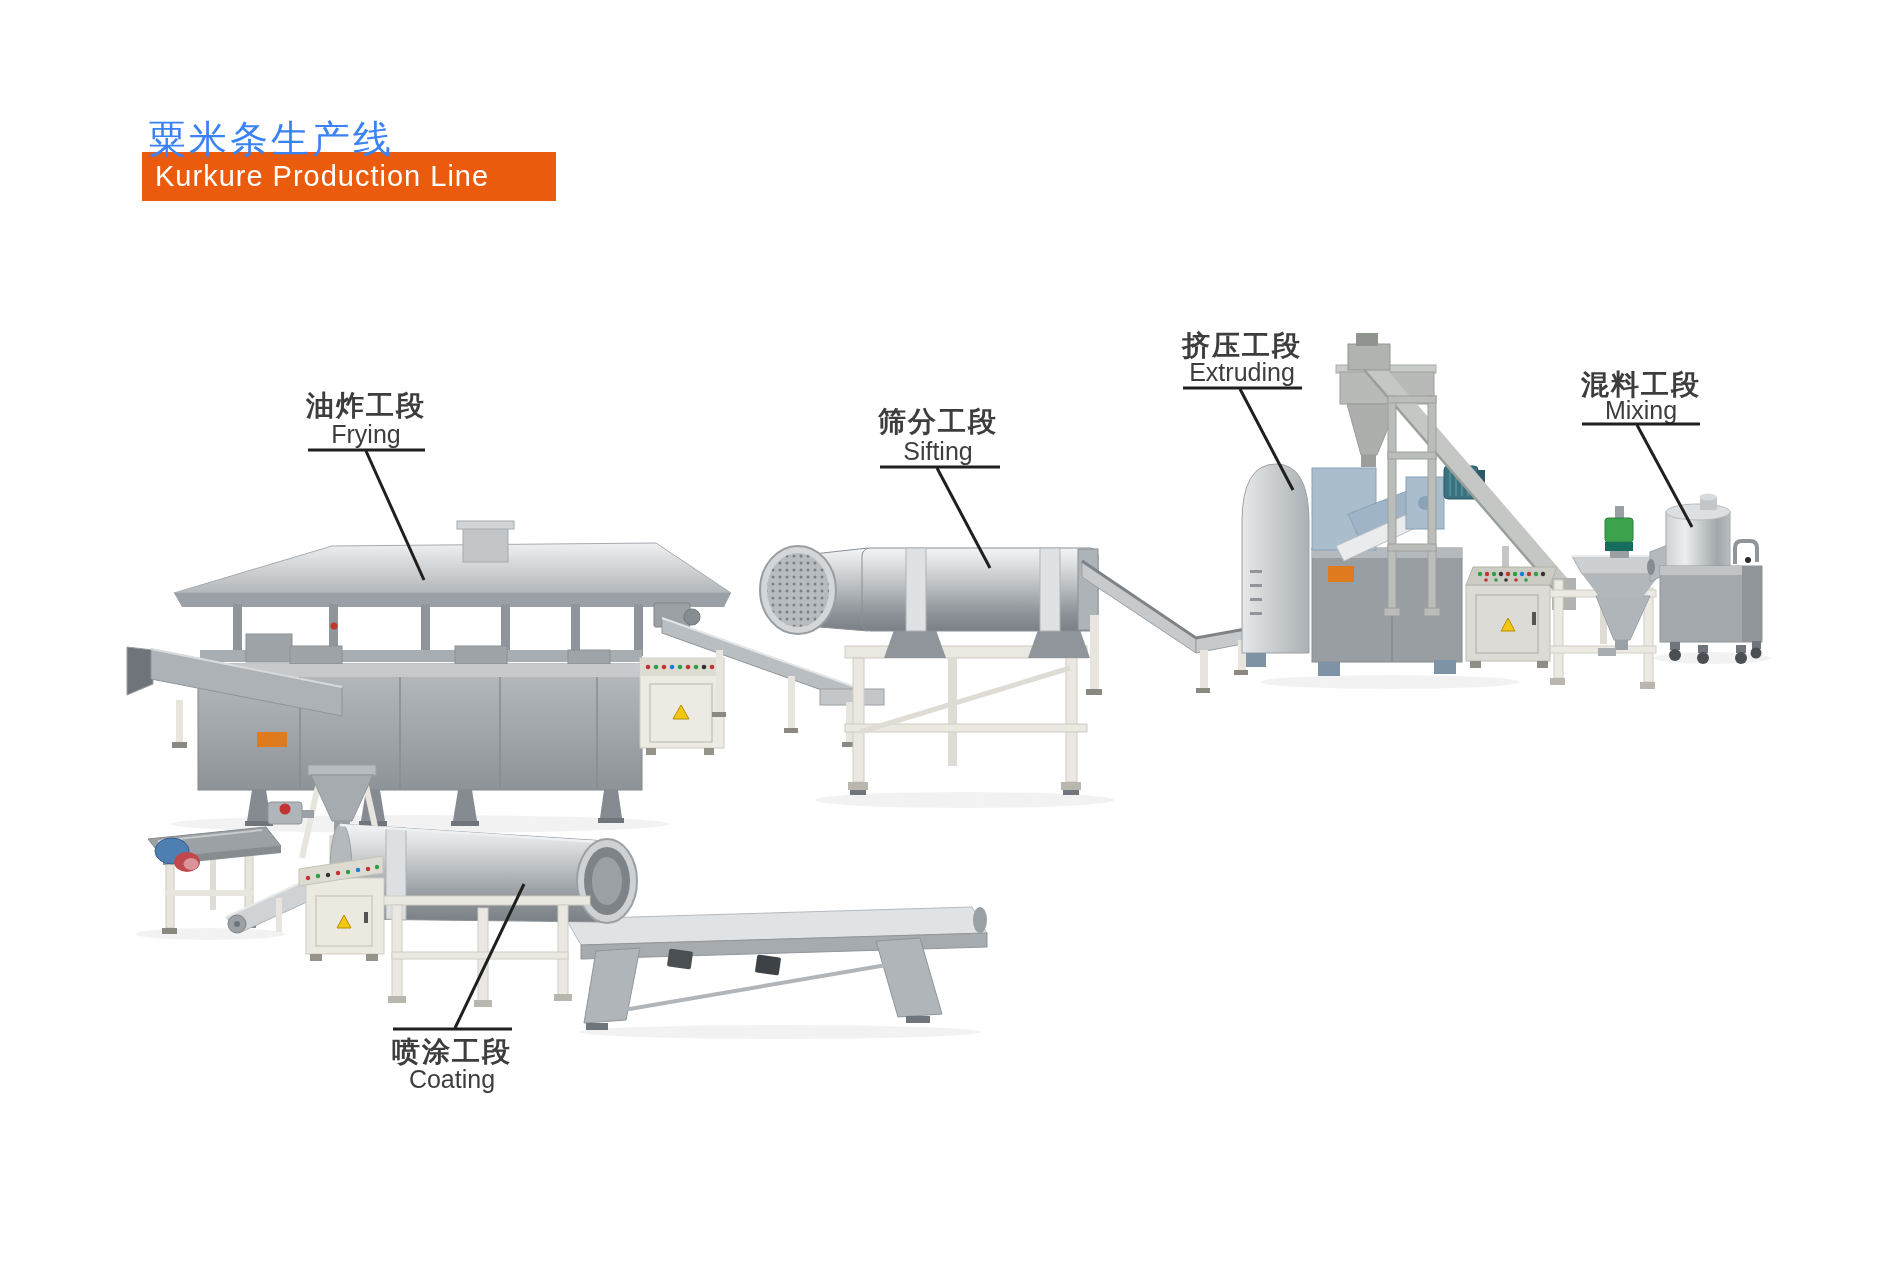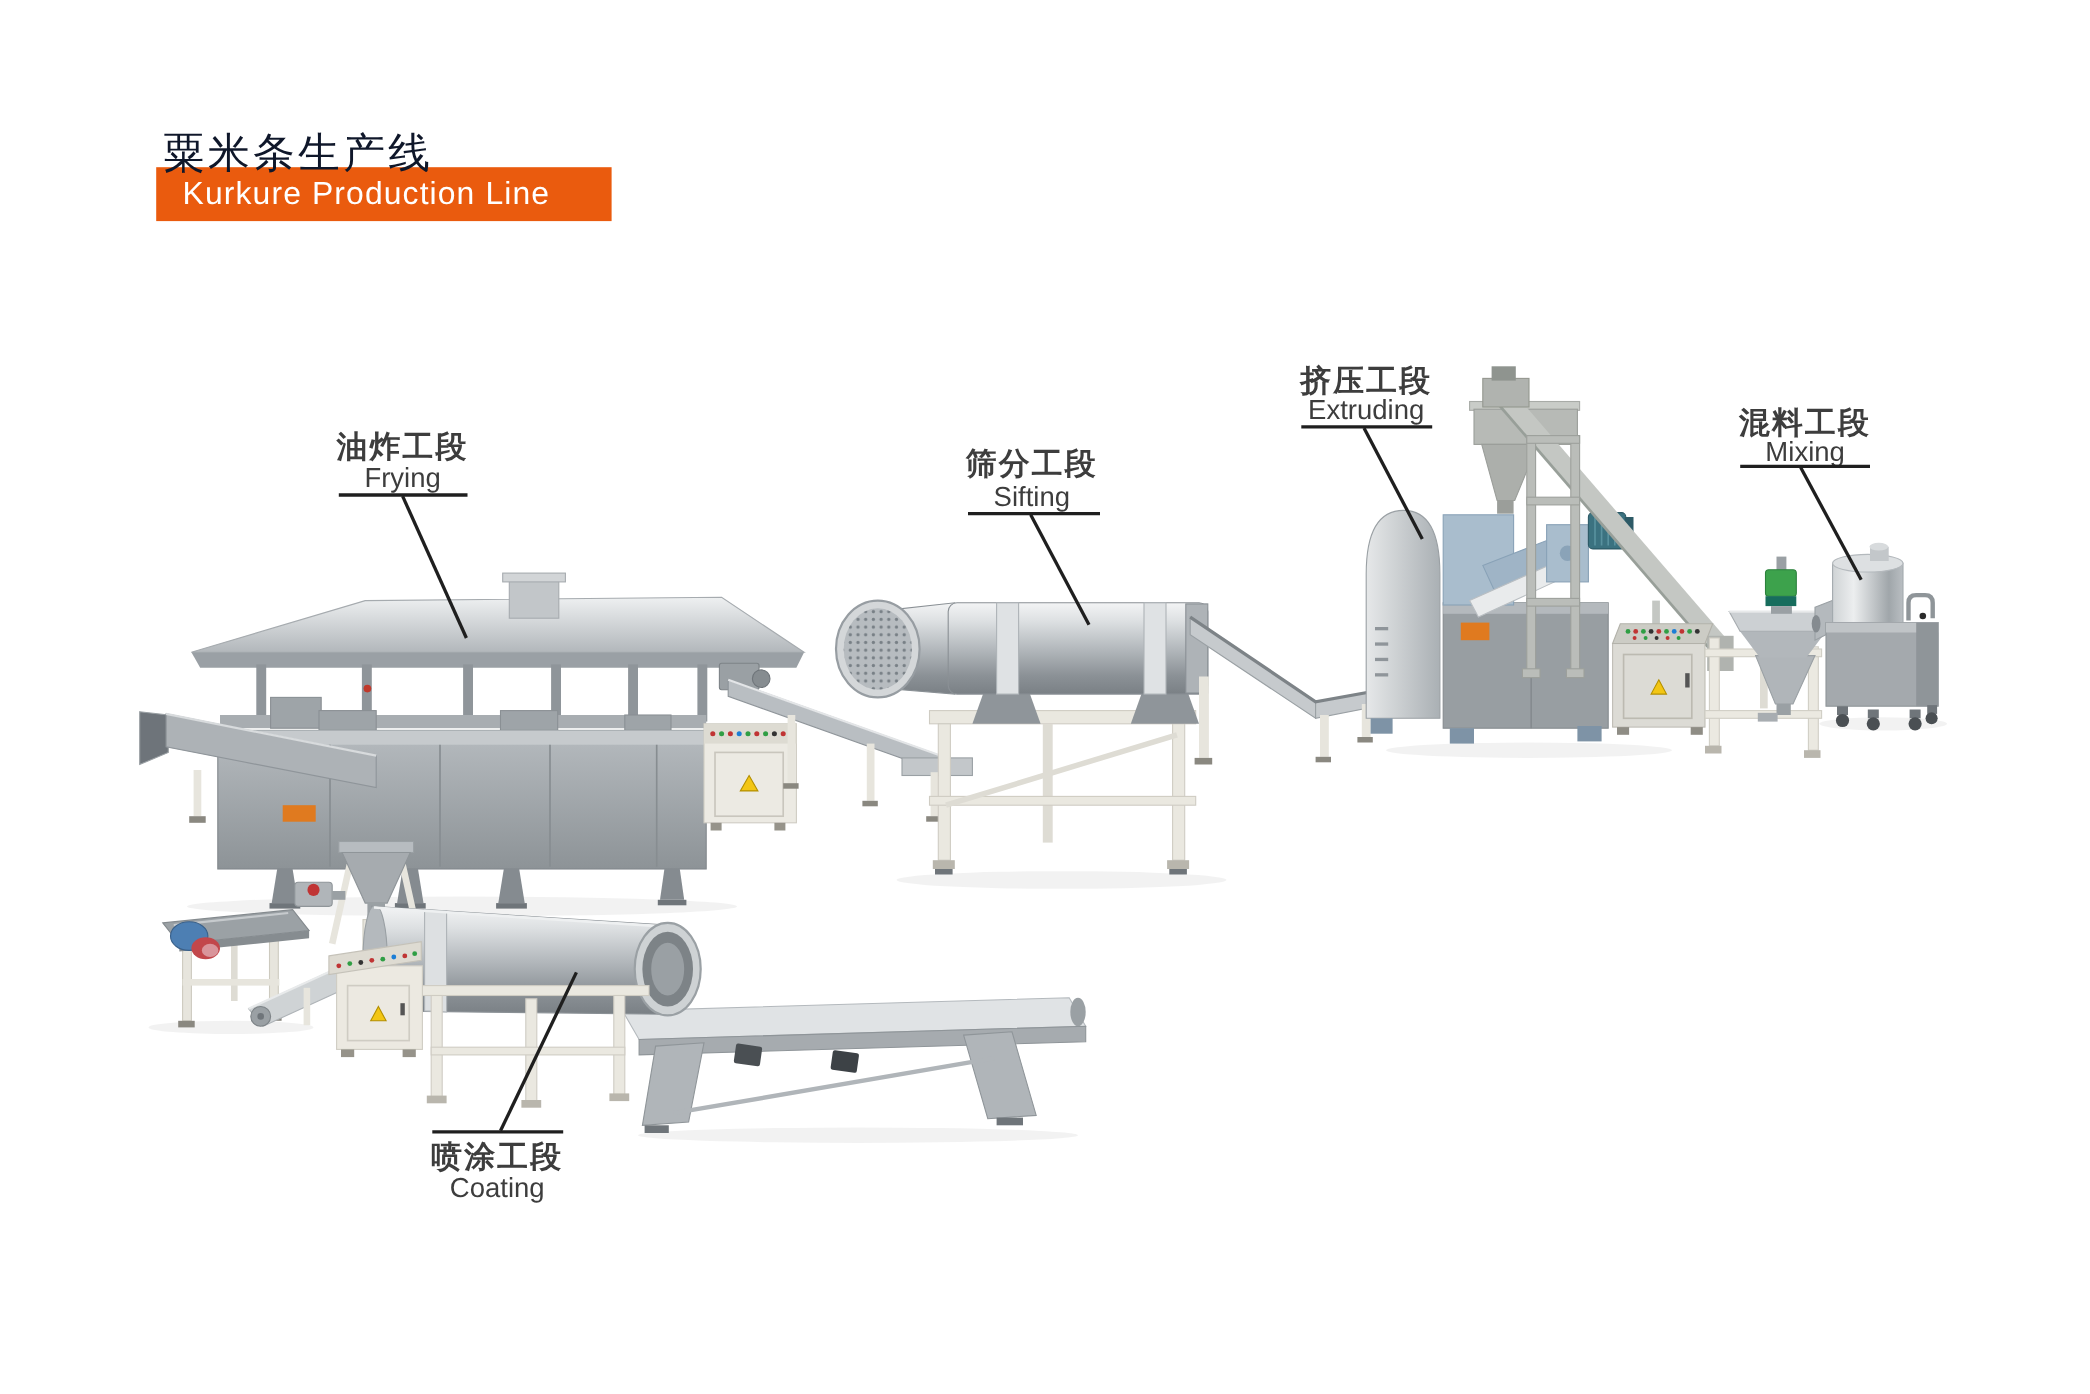--- a/index.html
+++ b/index.html
@@ -1,23 +1,23 @@
 <!DOCTYPE html>
 <html><head>
 <meta charset="utf-8">
 <style>
   html,body{margin:0;padding:0;background:#ffffff;}
   body{width:1900px;height:1267px;position:relative;overflow:hidden;
        font-family:"Liberation Sans","DejaVu Sans",sans-serif;}
   .stage-canvas{position:absolute;left:0;top:0;}
   .hdr-title{position:absolute;left:148px;top:114px;font-size:38px;
-             letter-spacing:3px;color:#0f172a;font-weight:500;z-index:3;}
+             letter-spacing:3px;color:#3b82f6;font-weight:500;z-index:3;}
   .hdr-banner{position:absolute;left:142px;top:152px;width:414px;height:49px;
               background:#ea5b0e;z-index:2;display:flex;align-items:center;}
-  .hdr-banner span{color:#ffffff;font-size:29px;padding-left:24px;letter-spacing:1px;}
+  .hdr-banner span{color:#ffffff;font-size:29px;padding-left:13px;letter-spacing:1px;}
   svg text{font-family:"Liberation Sans","DejaVu Sans",sans-serif;}
   .lbl-zh{font-size:28px;font-weight:bold;fill:#3d3d3d;letter-spacing:2px;}
   .lbl-en{font-size:25px;fill:#3d3d3d;}
 </style>
 </head>
 <body>
 
 <div class="hdr-title">粟米条生产线</div>
 <div class="hdr-banner">
   <span>Kurkure Production Line</span>

